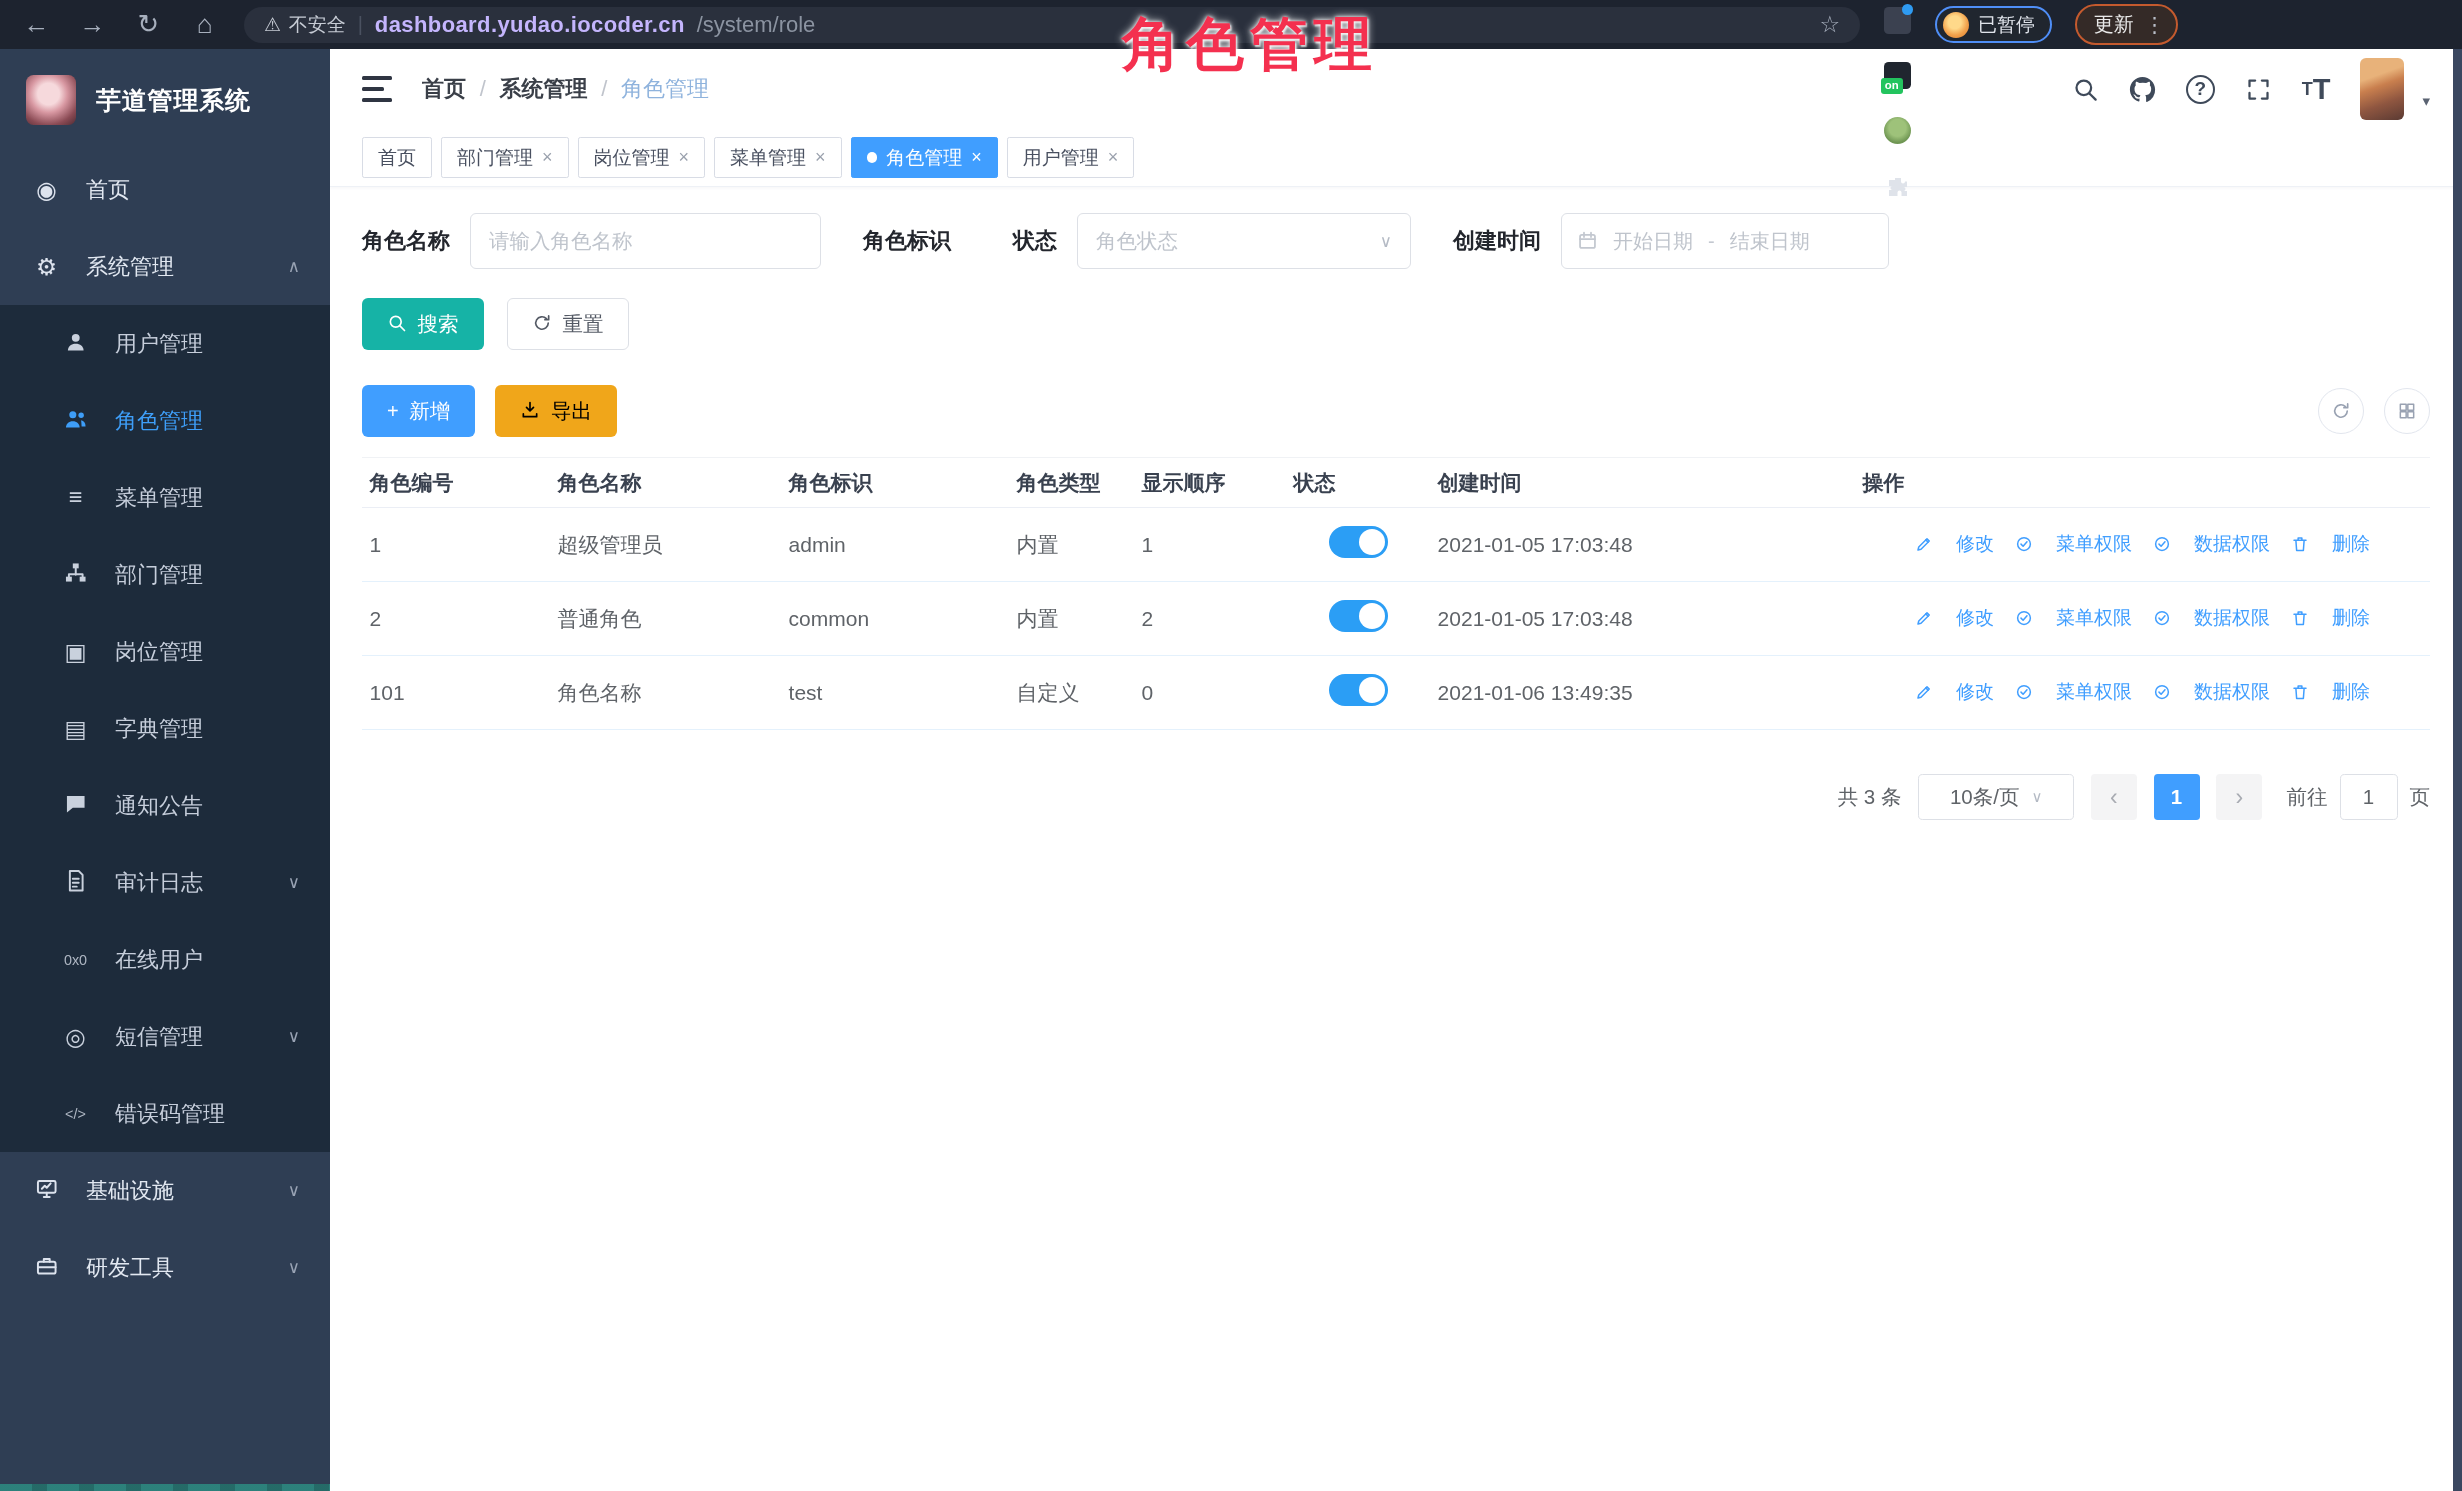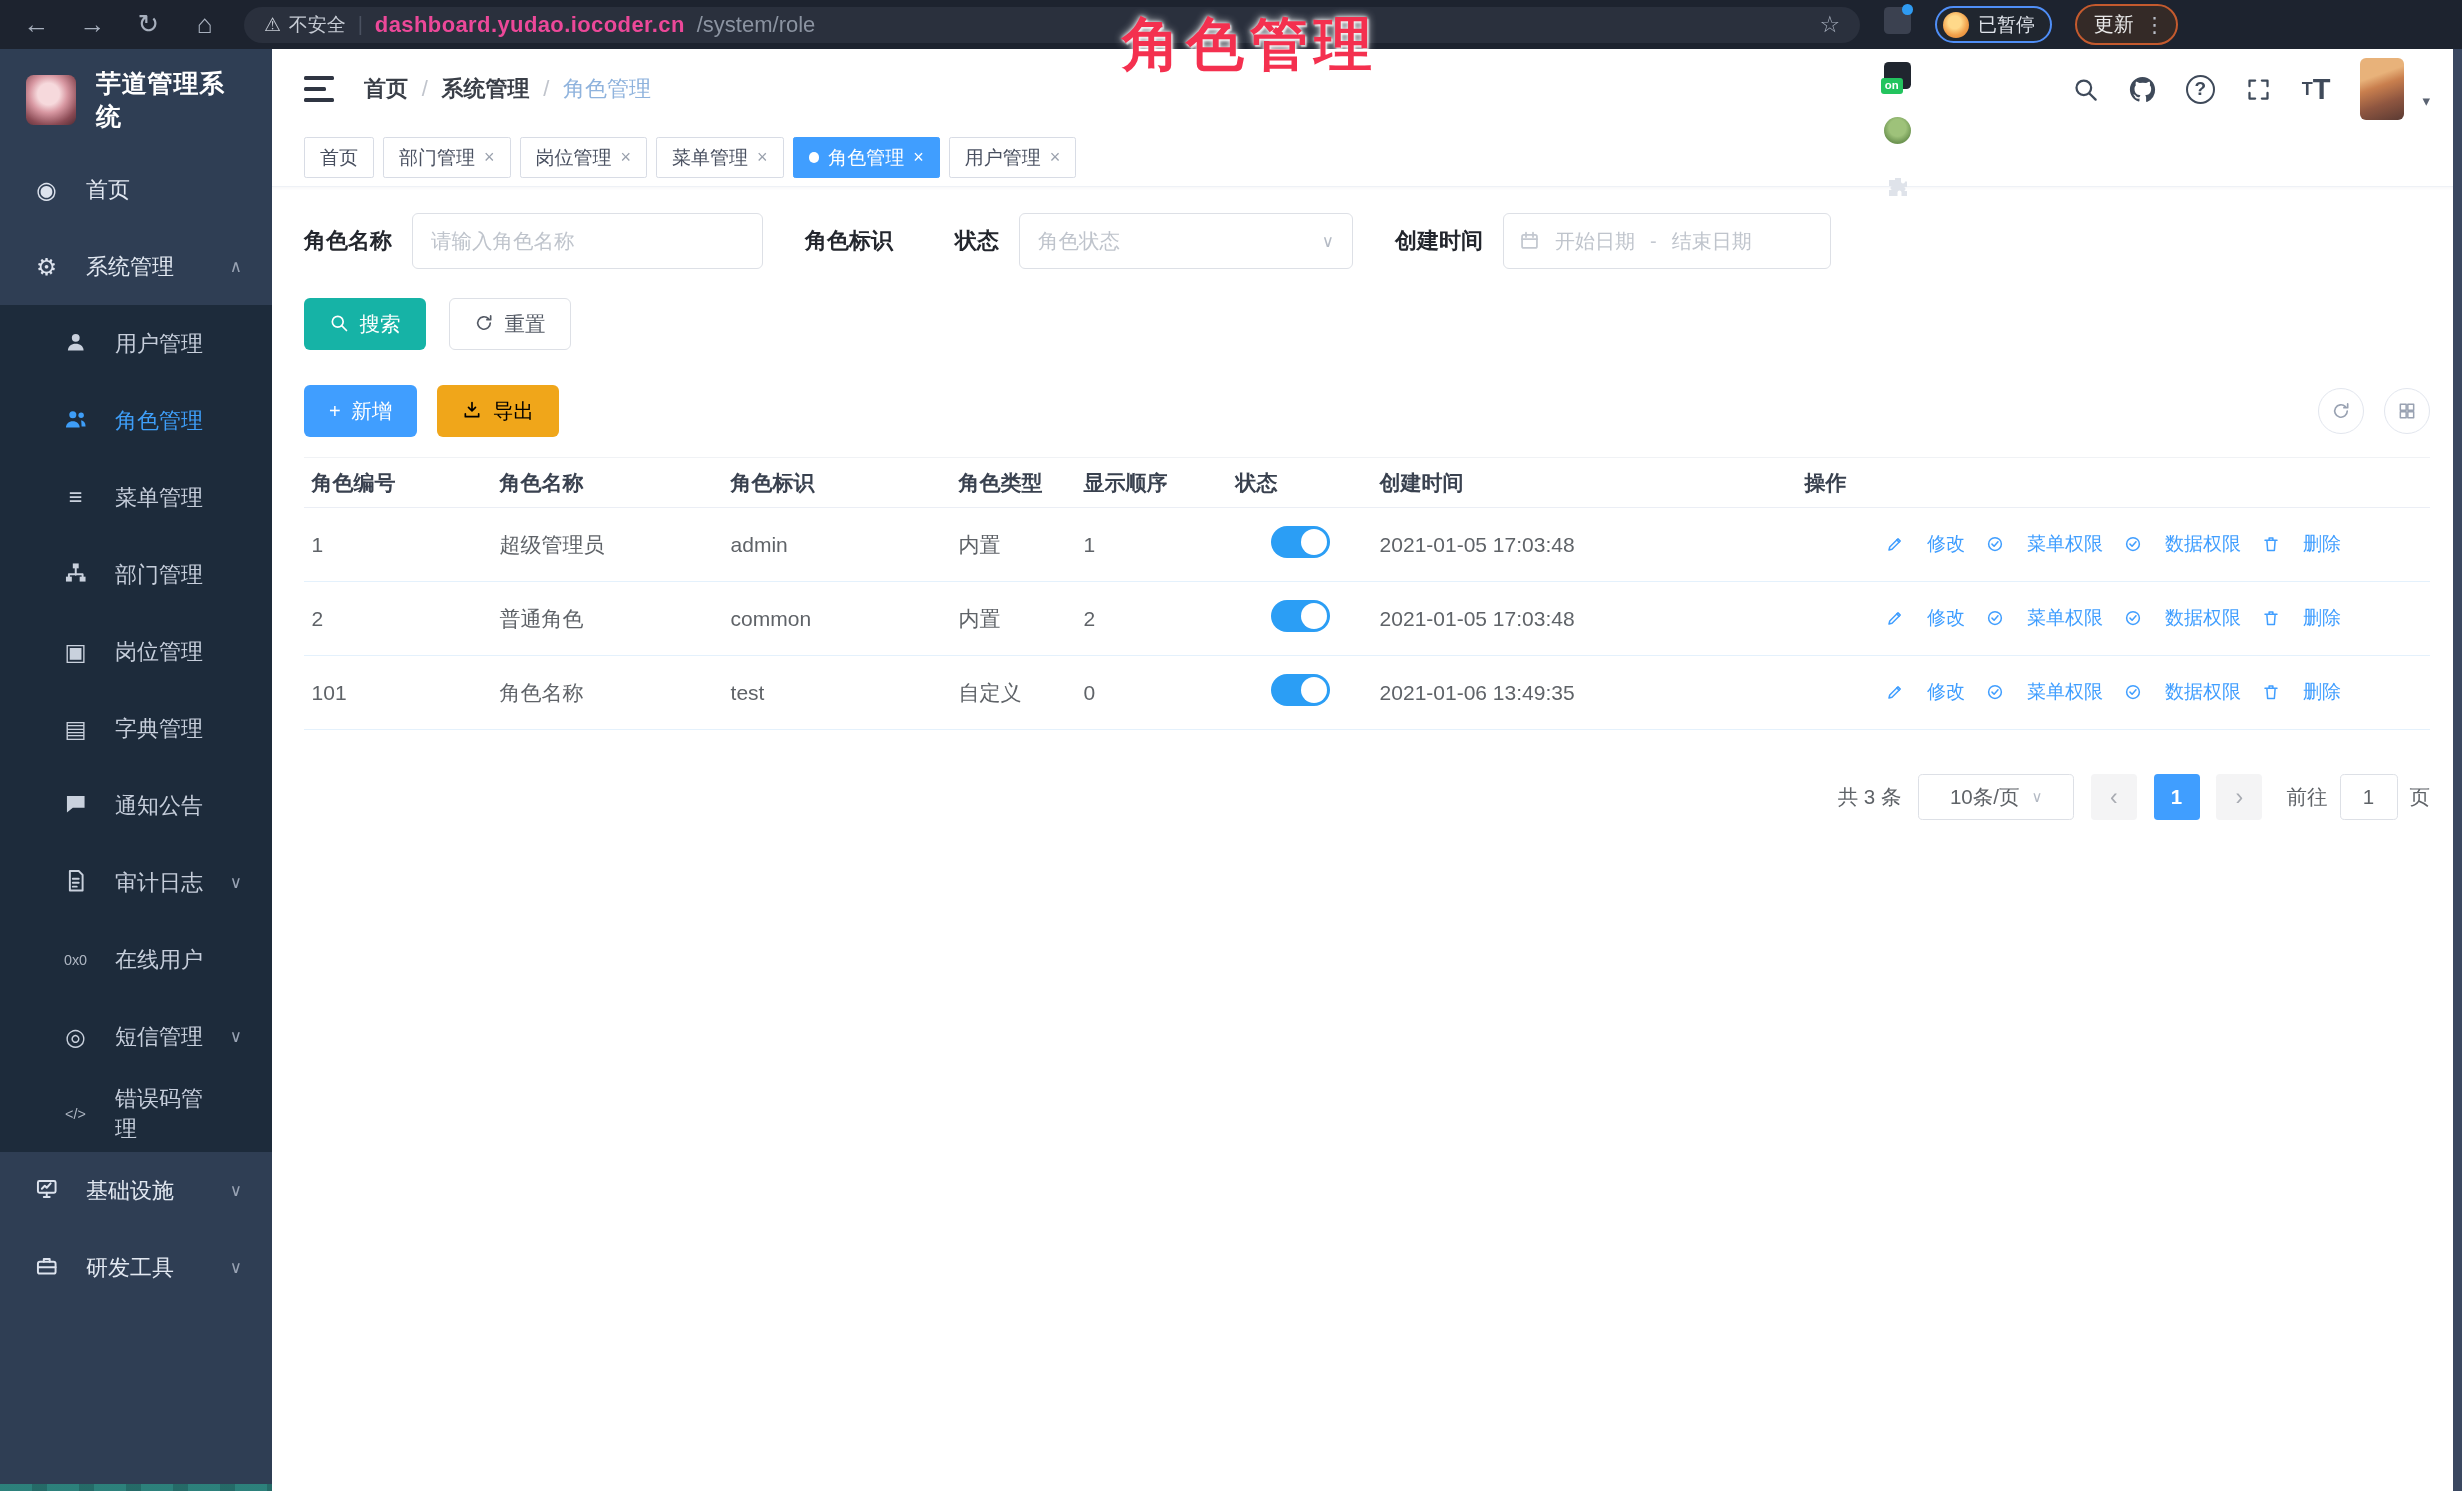--- a/index.html
+++ b/index.html
@@ -11,21 +11,21 @@
   .isvg.filled { fill:currentColor; stroke:none; }
 
   
   .browser-bar { height:49px; background:#1d232f; display:flex; align-items:center;
     padding:0 20px; gap:23px; position:relative; z-index:5; }
   .nav-ic { color:#a7afbd; font-size:26px; width:33px; text-align:center; cursor:pointer; }
   .url-pill { width:1616px; height:36px; background:#2a303d; border-radius:20px;
     display:flex; align-items:center; padding:0 20px; gap:12px; color:#cfd3da; }
   .url-warn { font-size:19px; color:#c6cbd4; display:flex; gap:7.6px; align-items:center; }
   .url-sep { color:#4a5160; font-size:20px; }
-  .url-host { color:#ec4899; font-size:22px; font-weight:700; letter-spacing:0.4px; }
+  .url-host { color:#c4b5fd; font-size:22px; font-weight:700; letter-spacing:0.4px; }
   .url-path { color:#8b93a1; font-size:22px; }
   .url-star { margin-left:auto; color:#a7afbd; font-size:23px; }
   .ext-row { display:flex; align-items:center; gap:28px;flex-direction:column; }
   .ext { width:27px; height:27px; border-radius:50%; position:relative; }
   .ext-ring { border:5.3px solid #e0662b; background:transparent; }
   .ext-gem { background:linear-gradient(180deg,#69c9ff,#1a6fe0); border-radius:6px; transform:rotate(45deg); width:21px; height:21px; }
   .ext-green { background:#1aa34a; border:3.8px solid #eef2ee; }
   .ext-duo { background:#3b4150; border-radius:4.6px; }
   .ext-duo::after { content:""; position:absolute; right:-1.5px; top:-3px; width:10.6px; height:10.6px; border-radius:50%; background:#2f9bf2; }
   .ext-on { background:#20262f; border-radius:4.6px; }
@@ -41,21 +41,21 @@
   .update-pill .dots { color:#b9bec8; font-size:21px; }
 
   
   .overlay-title { position:absolute; left:1122px; top:6px; z-index:40;
     font-size:58px; font-weight:700; letter-spacing:6px; color:#f4304f;
     text-shadow:0 0 9px rgba(255,255,255,.95), 0 0 3.8px rgba(255,255,255,.9), 1.5px 1.5px 1.5px rgba(255,255,255,.65); }
 
   
   .app { display:flex; height:1443px; position:relative; }
 
-  .sidebar { width:272px; background:#2f3e54; color:#c9d1dd; flex-shrink:0; position:relative; }
+  .sidebar { width:330px; background:#2f3e54; color:#c9d1dd; flex-shrink:0; position:relative; }
   .logo-row { height:102px; display:flex; align-items:center; gap:20px; padding:0 26px; }
   .logo-img { width:50px; height:50px; border-radius:7.6px; flex-shrink:0;
     background:radial-gradient(circle at 45% 38%, #f6d9dc 0 26%, #d898a2 45%, #8a4a54 75%, #4e2b33); }
   .logo-title { color:#fff; font-size:25px; font-weight:700; letter-spacing:0.8px; }
   .menu { list-style:none; }
   .menu-item { height:77px; display:flex; align-items:center; gap:23px; padding:0 30px; cursor:pointer; font-size:22px; }
   .menu-item.level-sub { padding-left:59px; background:#1d2b3b; color:#c6cedb; }
   .menu-item.level-top { color:#e2e8f1; }
   .menu-item .mi-icon { width:33px; text-align:center; font-size:23.5px; color:#dde3ee; flex-shrink:0; }
   .menu-item.level-sub .mi-icon { color:#c9d1dd; }

